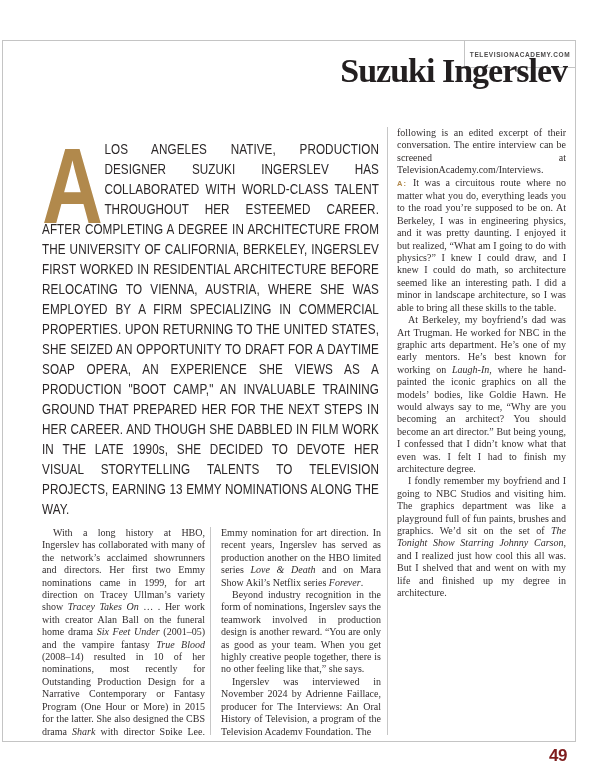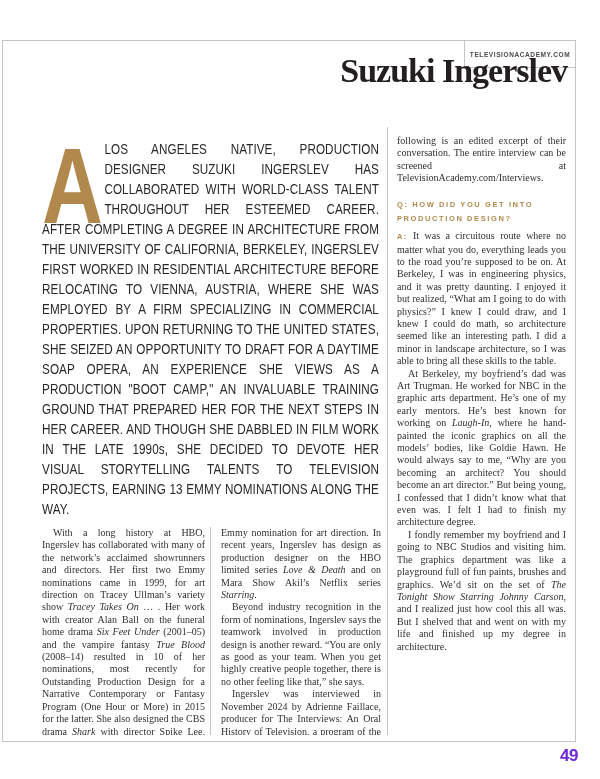--- a/index.html
+++ b/index.html
@@ -27,38 +27,38 @@
   .cap-spacer { float:left; width:80px; height:80px; }
   .drop-cap { position:absolute; left:0; top:-7px; font-size:108px; line-height:1;
               font-weight:bold; color:#b1894c;
               font-family:"Liberation Sans", sans-serif; }
 
   .bodycol { position:absolute; overflow:hidden;
              font-family:"Liberation Serif", serif; font-size:10px;
              line-height:12.4px; color:#332e2f; }
   .col-left   { left:42px;  top:527px; width:163px; height:208px; }
   .col-middle { left:221px; top:527px; width:160px; height:208px; }
-  .col-right  { left:397px; top:135px; width:169px; height:608px; }
+  .col-right  { left:397px; top:127px; width:169px; height:608px; }
 
   .divider { position:absolute; width:1px; background:#c6c6c6; }
   .div-1 { left:210px; top:527px; height:208px; }
   .div-2 { left:387px; top:127px; height:608px; }
 
   .para { margin:0; text-align:justify; }
   .para.indent { text-indent:11px; }
   .para.question { font-family:"Liberation Sans", sans-serif; font-weight:bold;
                    font-size:7.5px; letter-spacing:1.6px; line-height:1.9;
                    color:#b1894c; text-align:left; margin:13px 0 4px 0; }
   .qa-prefix { font-family:"Liberation Sans", sans-serif; font-weight:bold;
                font-size:7.5px; letter-spacing:1px; color:#b1894c; }
   .para em { }
 
-  .page-num { position:absolute; top:746px; right:22px;
+  .page-num { position:absolute; top:746px; right:33px;
               font-family:"Liberation Sans", sans-serif; font-weight:bold;
-              font-size:17px; letter-spacing:-0.5px; color:#6d28d9; }
+              font-size:17px; letter-spacing:-0.5px; color:#7f1d1d; }
 </style>
 </head>
 <body>
 
 <div class="frame"></div>
 
 <div class="ta-box">
   <span>TELEVISIONACADEMY.COM</span>
 </div>
 
@@ -67,27 +67,26 @@
 <div class="intro">
   <span class="drop-cap">A</span>
   <span class="cap-spacer"></span>
   <span>LOS ANGELES NATIVE, PRODUCTION DESIGNER SUZUKI INGERSLEV HAS COLLABORATED WITH WORLD-CLASS TALENT THROUGHOUT HER ESTEEMED CAREER. AFTER COMPLETING A DEGREE IN ARCHITECTURE FROM THE UNIVERSITY OF CALIFORNIA, BERKELEY, INGERSLEV FIRST WORKED IN RESIDENTIAL ARCHITECTURE BEFORE RELOCATING TO VIENNA, AUSTRIA, WHERE SHE WAS EMPLOYED BY A FIRM SPECIALIZING IN COMMERCIAL PROPERTIES. UPON RETURNING TO THE UNITED STATES, SHE SEIZED AN OPPORTUNITY TO DRAFT FOR A DAYTIME SOAP OPERA, AN EXPERIENCE SHE VIEWS AS A PRODUCTION "BOOT CAMP," AN INVALUABLE TRAINING GROUND THAT PREPARED HER FOR THE NEXT STEPS IN HER CAREER. AND THOUGH SHE DABBLED IN FILM WORK IN THE LATE 1990s, SHE DECIDED TO DEVOTE HER VISUAL STORYTELLING TALENTS TO TELEVISION PROJECTS, EARNING 13 EMMY NOMINATIONS ALONG THE WAY.</span>
 </div>
 
 <div class="bodycol col-left">
     <p class="para indent"><span>With a long history at HBO, Ingerslev has collaborated with many of the network’s acclaimed showrunners and directors. Her first two Emmy nominations came in 1999, for art direction on Tracey Ullman’s variety show </span><em>Tracey Takes On</em><span> … . Her work with creator Alan Ball on the funeral home drama </span><em>Six Feet Under</em><span> (2001–05) and the vampire fantasy </span><em>True Blood</em><span> (2008–14) resulted in 10 of her nominations, most recently for Outstanding Production Design for a Narrative Contemporary or Fantasy Program (One Hour or More) in 2015 for the latter. She also designed the CBS drama </span><em>Shark</em><span> with director Spike Lee, for which she received a 2007</span></p>
   </div>
 <div class="bodycol col-middle">
-    <p class="para plain"><span>Emmy nomination for art direction. In recent years, Ingerslev has design as production designer on the HBO limited series </span><em>Love &amp; Death</em><span> and on Mara Show Akil’s Netflix series </span><em>Starring</em><span>.</span></p>
+    <p class="para plain"><span>Emmy nomination for art direction. In recent years, Ingerslev has served as production another on the HBO limited series </span><em>Love &amp; Death</em><span> and on Mara Show Akil’s Netflix series </span><em>Forever</em><span>.</span></p>
     <p class="para indent"><span>Beyond industry recognition in the form of nominations, Ingerslev says the teamwork involved in production design is another reward. “You are only as good as your team. When you get highly creative people together, there is no other feeling like that,” she says.</span></p>
     <p class="para indent"><span>Ingerslev was interviewed in November 2024 by Adrienne Faillace, producer for The Interviews: An Oral History of Television, a program of the Television Academy Foundation. The</span></p>
   </div>
 <div class="bodycol col-right">
     <p class="para plain"><span>following is an edited excerpt of their conversation. The entire interview can be screened at TelevisionAcademy.com/Interviews.</span></p>
-    <p class="para question"><span>Q: HOW DID YOU GET INTO PRODUCTION DESIGN?</span></p>
     <p class="para answer"><span class="qa-prefix">A: </span><span>It was a circuitous route where no matter what you do, everything leads you to the road you’re supposed to be on. At Berkeley, I was in engineering physics, and it was pretty daunting. I enjoyed it but realized, “What am I going to do with physics?” I knew I could draw, and I knew I could do math, so architecture seemed like an interesting path. I did a minor in landscape architecture, so I was able to bring all these skills to the table.</span></p>
     <p class="para indent"><span>At Berkeley, my boyfriend’s dad was Art Trugman. He worked for NBC in the graphic arts department. He’s one of my early mentors. He’s best known for working on </span><em>Laugh-In</em><span>, where he hand-painted the iconic graphics on all the models’ bodies, like Goldie Hawn. He would always say to me, “Why are you becoming an architect? You should become an art director.” But being young, I confessed that I didn’t know what that even was. I felt I had to finish my architecture degree.</span></p>
     <p class="para indent"><span>I fondly remember my boyfriend and I going to NBC Studios and visiting him. The graphics department was like a playground full of fun paints, brushes and graphics. We’d sit on the set of </span><em>The Tonight Show Starring Johnny Carson</em><span>, and I realized just how cool this all was. But I shelved that and went on with my life and finished up my degree in architecture.</span></p>
   </div>
 
 <div class="divider div-1"></div>
 <div class="divider div-2"></div>
 
 <div class="page-num">49</div>
 

